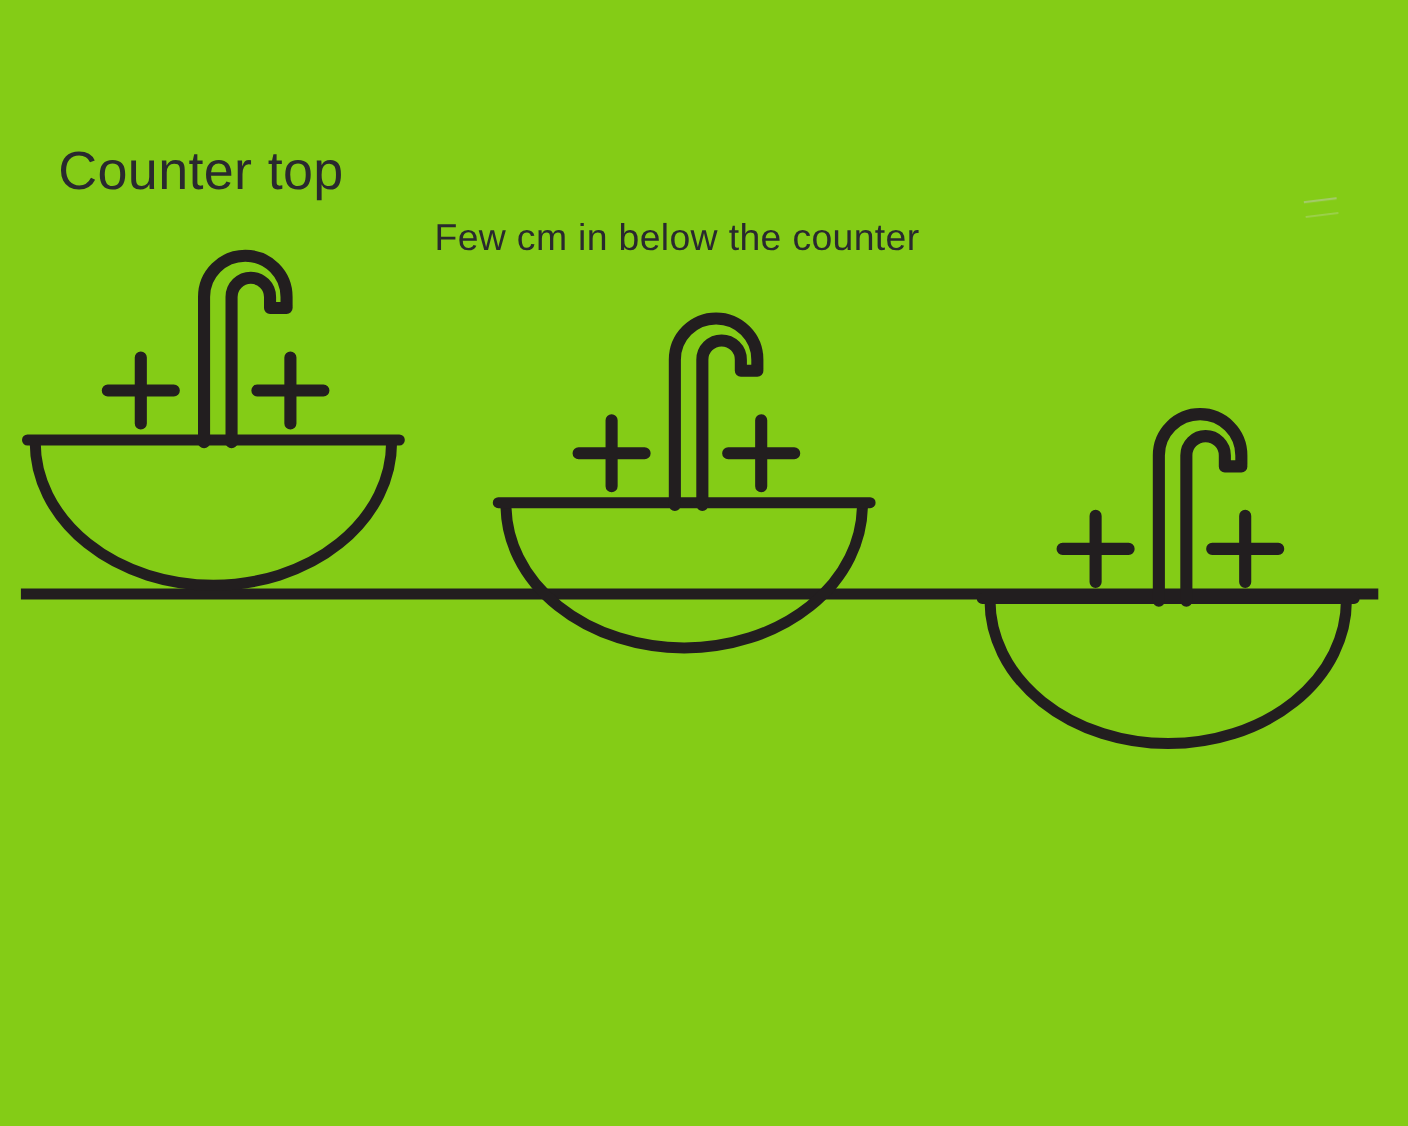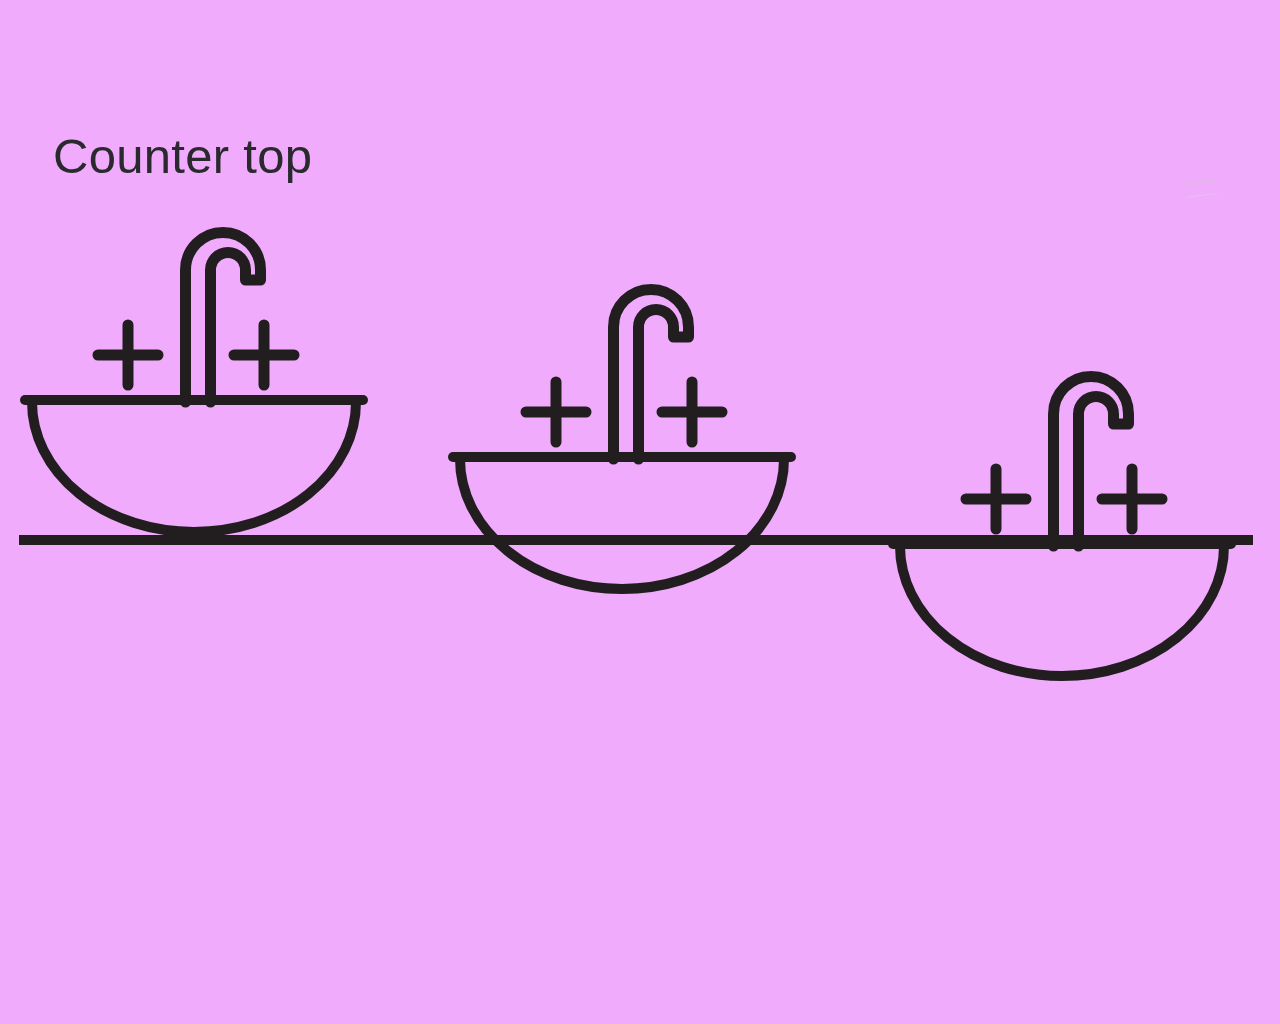--- a/index.html
+++ b/index.html
@@ -4,21 +4,21 @@
 <style>
   html, body {
     margin: 0;
     padding: 0;
     background: #ffffff;
   }
   .canvas {
     position: relative;
     width: 1280px;
     height: 1024px;
-    background: #f0abfc;
+    background: #84cc16;
     overflow: hidden;
     font-family: "Liberation Sans", "DejaVu Sans", sans-serif;
   }
   .diagram-svg {
     position: absolute;
     left: 0;
     top: 0;
   }
   .sink-label {
     position: absolute;
@@ -56,20 +56,21 @@
     filter: blur(0.6px);
   }
 </style>
 </head>
 <body>
 
 <div class="canvas">
 
   <div class="sink-label label-1">Counter top</div>
 
+  <div class="sink-label label-2">Few cm in below the counter</div>
 
 
   <div class="smudge"></div>
 
   <svg class="diagram-svg" width="1280" height="1024" viewBox="0 0 1280 1024">
     <defs>
       <symbol id="sink" viewBox="0 0 352 316" overflow="visible">
 
         <path d="M 12,174 A 162,130 0 0 0 336,174" fill="none" stroke="#221e1f" stroke-width="10" stroke-linecap="round"></path>
 

